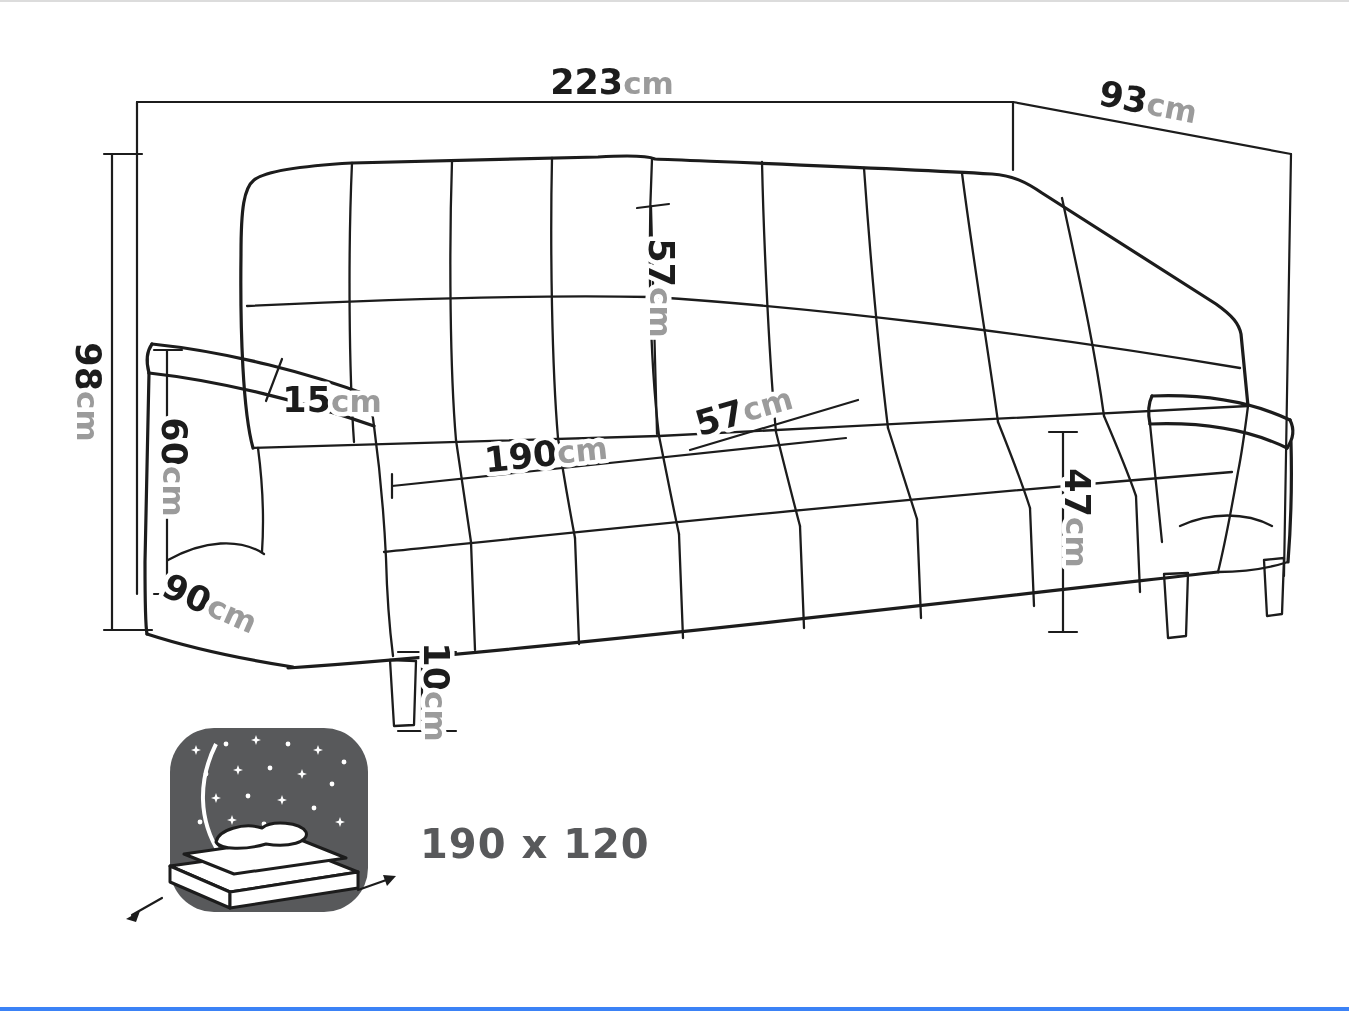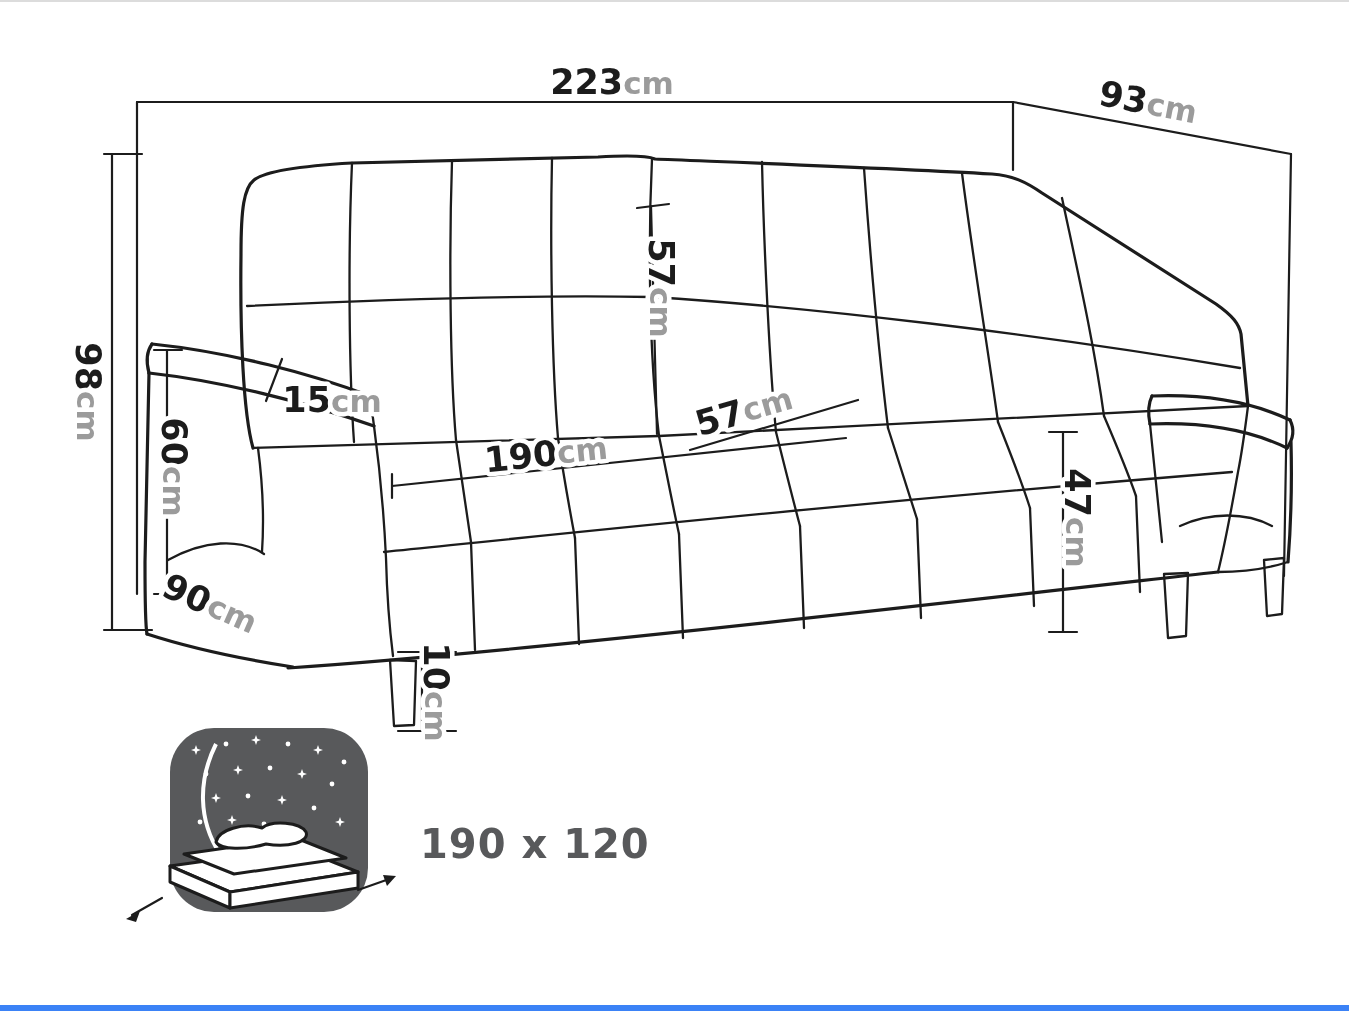--- a/index.html
+++ b/index.html
@@ -1,21 +1,21 @@
 <!DOCTYPE html>
 <html><head>
 <meta charset="utf-8">
 <style>
   html,body{margin:0;padding:0;background:#fff;}
   .stage{
     position:relative;
     width:1349px;height:1011px;
     background:#ffffff;
     border-top:2px solid #dcdcdc;
-    border-bottom:6px solid #3b82f6;
+    border-bottom:4px solid #3b82f6;
     box-sizing:border-box;
     overflow:hidden;
     font-family:"DejaVu Sans","Liberation Sans",sans-serif;
   }
   svg{display:block;}
   .ln{stroke:#1c1c1c;fill:none;stroke-width:3.2;stroke-linecap:round;stroke-linejoin:round;}
   .thin{stroke-width:2.3;}
   .dim{stroke:#1c1c1c;fill:none;stroke-width:2.2;stroke-linecap:round;}
   .dim-label{font-family:"DejaVu Sans","Liberation Sans",sans-serif;font-weight:700;font-size:35px;}
   .halo{paint-order:stroke;stroke:#ffffff;stroke-width:9px;stroke-linejoin:round;}

